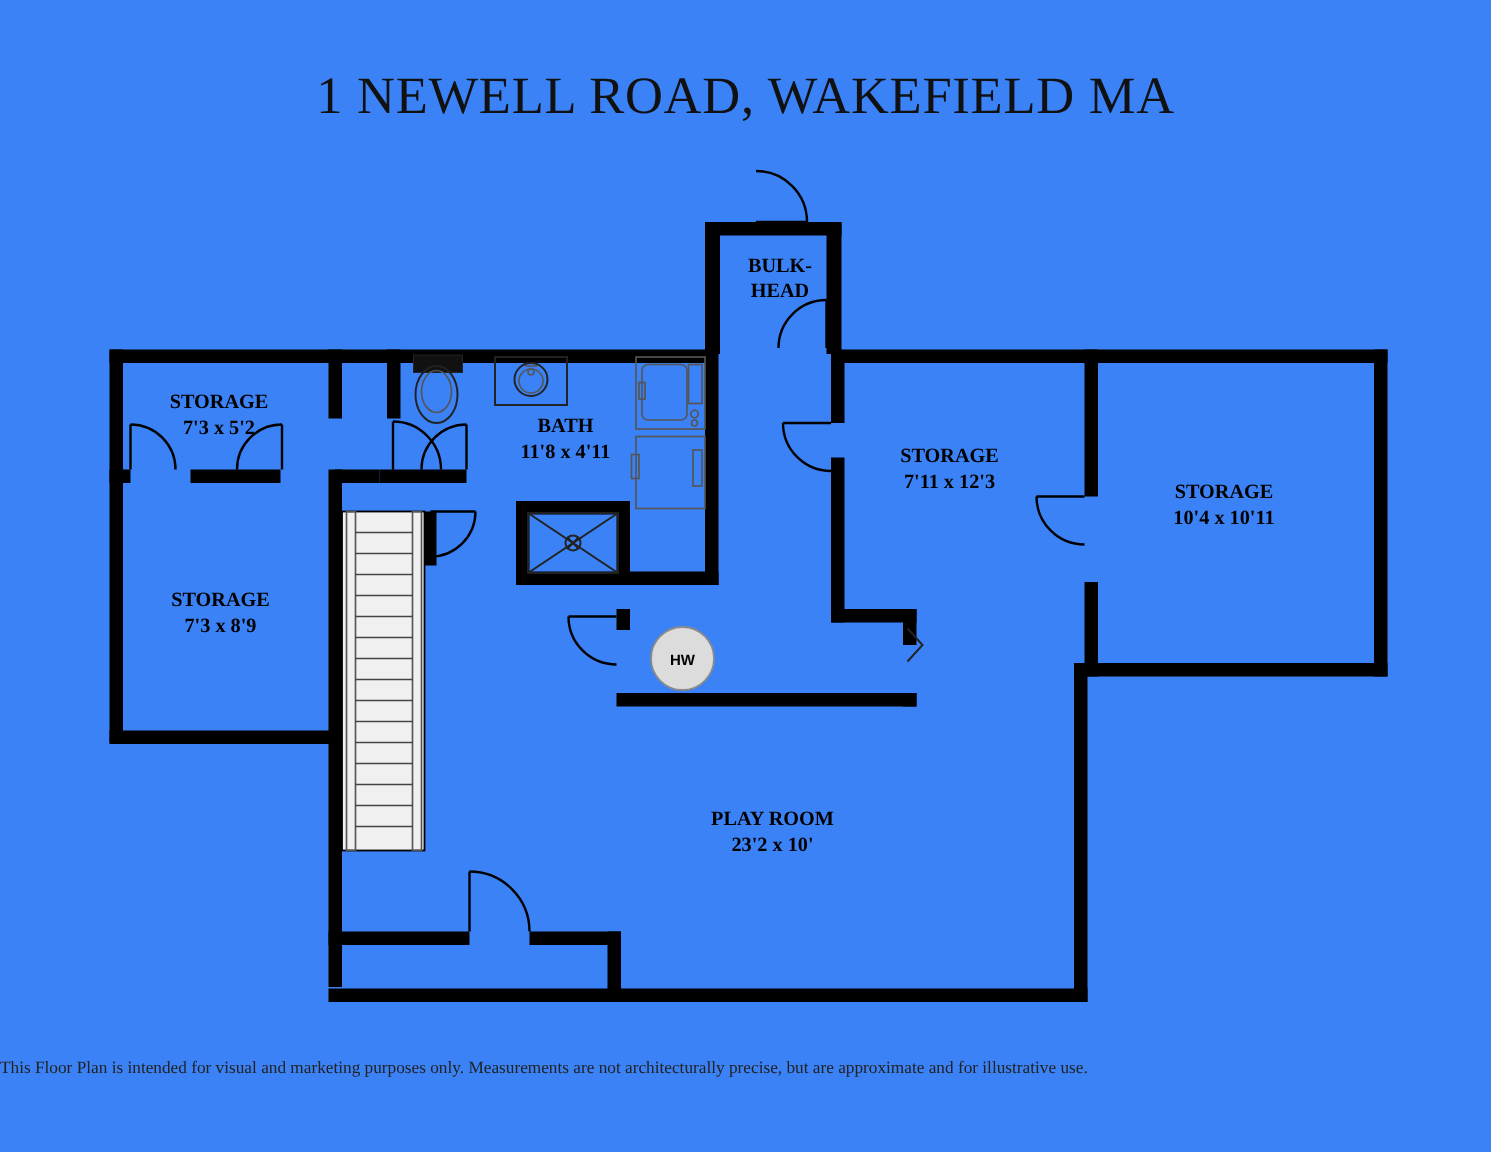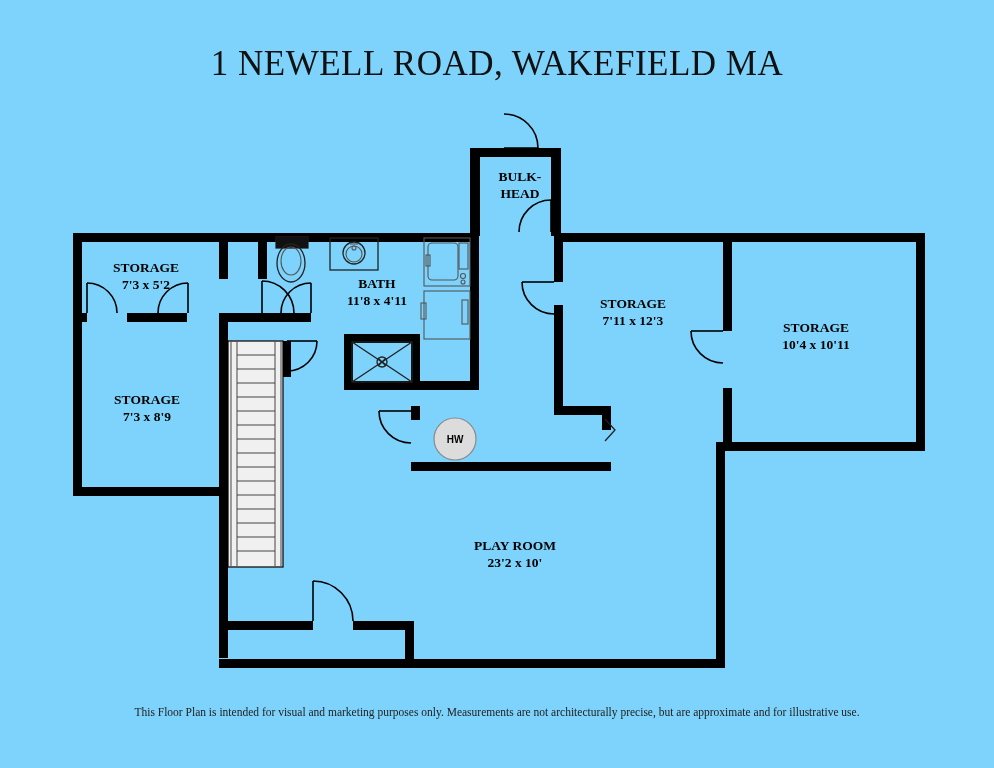--- a/index.html
+++ b/index.html
@@ -12,21 +12,21 @@
     height: 768px;
     font-family: "Liberation Serif", serif;
     color: #000000;
     position: relative;
     overflow: hidden;
   }
   #page {
     position: relative;
     width: 994px;
     height: 768px;
-    background: #7dd3fc;
+    background: #3b82f6;
   }
   #plan-title {
     position: absolute;
     top: 44px;
     left: 0;
     width: 994px;
     text-align: center;
     font-family: "Liberation Serif", serif;
     font-size: 35px;
     font-weight: 400;
@@ -39,21 +39,20 @@
     top: 0;
     left: 0;
     width: 994px;
     height: 768px;
   }
   #disclaimer {
     position: absolute;
     top: 706px;
     left: 0;
     width: 994px;
-    text-align: center;
     font-family: "Liberation Serif", serif;
     font-size: 11.5px;
     color: #222222;
   }
   svg { display: block; }
   .wall { fill: #000000; }
   .fixture-line {
     fill: none;
     stroke: #555555;
     stroke-width: 1.1;

